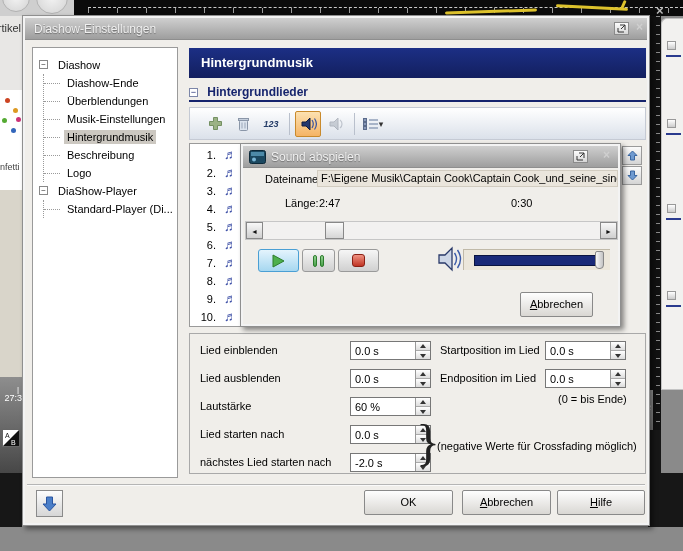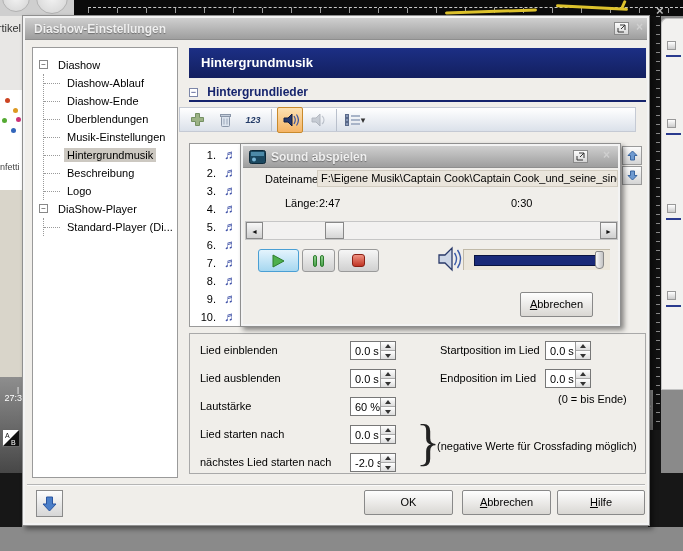--- a/index.html
+++ b/index.html
@@ -39,38 +39,38 @@
   #bg-right-black { left:648px; top:430px; width:13px; height:97px; background:#171717; }
   #bg-right-black2 { left:661px; top:473px; width:22px; height:54px; background:#171717; }
   .bgx { color:#b8b8b8; font-size:13px; font-weight:bold; }
   .miniicon { background:#fff; border:1px solid #777; }
 
   
   .dlg { position:absolute; background:#f0eeea; border:1px solid #8f8f8f;
          box-shadow: inset 0 0 0 2px #f3f3f3, 3px 3px 5px rgba(0,0,0,.45); }
   .tbar { position:absolute; left:2px; right:2px; top:2px; height:22px;
           background:linear-gradient(#cfcfcf,#9e9e9e); border-bottom:1px solid #8e8e8e; }
-  .ttl { position:absolute; left:9px; top:4px; font-weight:bold; font-size:12px;
+  .ttl { position:absolute; left:9px; top:4px; font-weight:normal; font-size:12px;
          color:#efefef; text-shadow:0 1px 1px #6d6d6d; white-space:nowrap; }
   .tbtn { position:absolute; top:4px; width:15px; height:13px; text-align:center;
           background:linear-gradient(#fcfcfc,#d6d6d6); border:1px solid #8a8a8a; }
   .tx { position:absolute; top:2px; font-size:12px; font-weight:bold; color:#cfcfcf; }
 
   
   #banner { position:absolute; left:166px; top:32px; width:457px; height:30px;
             background:linear-gradient(#1c2f85,#131f5f); color:#fff; font-weight:bold;
             font-size:13px; line-height:30px; padding-left:12px; }
   #grp { position:absolute; left:166px; top:69px; width:457px; height:17px;
          border-bottom:2px solid #16246d; color:#16246d; font-weight:bold; font-size:12px; }
   .gbox { display:inline-block; width:9px; height:9px; border:1px solid #7c86a8; background:#fff;
           line-height:7px; font-size:9px; text-align:center; color:#16246d;
           margin-right:6px; vertical-align:1px; font-weight:normal; }
-  #tools { position:absolute; left:156px; top:91px; width:457px; height:25px;
+  #tools { position:absolute; left:166px; top:91px; width:457px; height:33px;
            background:linear-gradient(#ffffff,#dbe1ea); border:1px solid #c5cad4;
-           display:flex; align-items:center; padding-left:4px; gap:2px; }
+           display:flex; align-items:center; padding-left:12px; gap:2px; }
   .tool { width:26px; height:26px; display:flex; align-items:center; justify-content:center; }
   .tool.active { background:linear-gradient(#fce1b1,#f5b465); border:1px solid #c98a2c; border-radius:2px; }
   .tool.dim { opacity:.45; }
   .tsep { width:1px; height:22px; background:#b9c0cc; margin:0 3px; }
   .num-ic { font-size:9px; font-weight:bold; color:#223a66; font-style:italic; }
   .dd { font-size:9px; color:#333; margin-left:1px; }
 
   #tree { position:absolute; left:9px; top:31px; width:146px; height:431px;
           background:#fff; border:1px solid #9a9a9a; padding-top:8px; overflow:hidden; }
   .t-root { position:relative; height:18px; line-height:18px; padding-left:22px; white-space:nowrap; }
@@ -89,21 +89,21 @@
   .pl-num { display:inline-block; width:26px; text-align:right; }
   .pl-note { display:inline-block; margin-left:8px; color:#4153a8; font-size:13px; }
 
   .updn { position:absolute; width:20px; height:19px;
           background:linear-gradient(#fbfbfb,#d4d4d4); border:1px solid #9a9a9a;
           display:flex; align-items:center; justify-content:center; }
 
   #formbox { position:absolute; left:166px; top:317px; width:457px; height:141px;
              border:1px solid #a9a9a9; }
   .flabel { position:absolute; white-space:nowrap; }
-  .spin { position:absolute; width:46px; height:19px; border:1px solid #777; background:#fff; }
+  .spin { position:absolute; width:81px; height:19px; border:1px solid #777; background:#fff; }
   .spin .sv { position:absolute; left:4px; top:3px; }
   .spin .sb { position:absolute; right:0; top:0; width:15px; height:100%; border-left:1px solid #999; }
   .sb .u, .sb .d { position:absolute; left:0; width:100%; height:50%;
                    background:linear-gradient(#fff,#ddd); }
   .sb .u { top:0; border-bottom:1px solid #aaa; }
   .sb .d { bottom:0; }
   .sb .u::after { content:""; position:absolute; left:4px; top:2px;
                   border:3px solid transparent; border-bottom:4px solid #333; border-top:0; }
   .sb .d::after { content:""; position:absolute; left:4px; top:3px;
                   border:3px solid transparent; border-top:4px solid #333; border-bottom:0; }
@@ -228,21 +228,20 @@
       </span>
       <span class="tx" style="right:4px;">×</span>
     </div>
 
     <div id="tree">
       <div class="t-root">
         <span class="t-exp">−</span>
         <span class="t-lbl">Diashow</span>
       </div>
       <div class="t-kids">
-        <div class="t-child"><span class="t-lbl">Diashow-Ablauf</span></div>
         <div class="t-child"><span class="t-lbl">Diashow-Ende</span></div>
         <div class="t-child"><span class="t-lbl">Überblendungen</span></div>
         <div class="t-child"><span class="t-lbl">Musik-Einstellungen</span></div>
         <div class="t-child"><span class="t-lbl sel">Hintergrundmusik</span></div>
         <div class="t-child"><span class="t-lbl">Beschreibung</span></div>
         <div class="t-child"><span class="t-lbl">Logo</span></div>
       </div>
       <div class="t-root">
         <span class="t-exp">−</span>
         <span class="t-lbl">DiaShow-Player</span>

